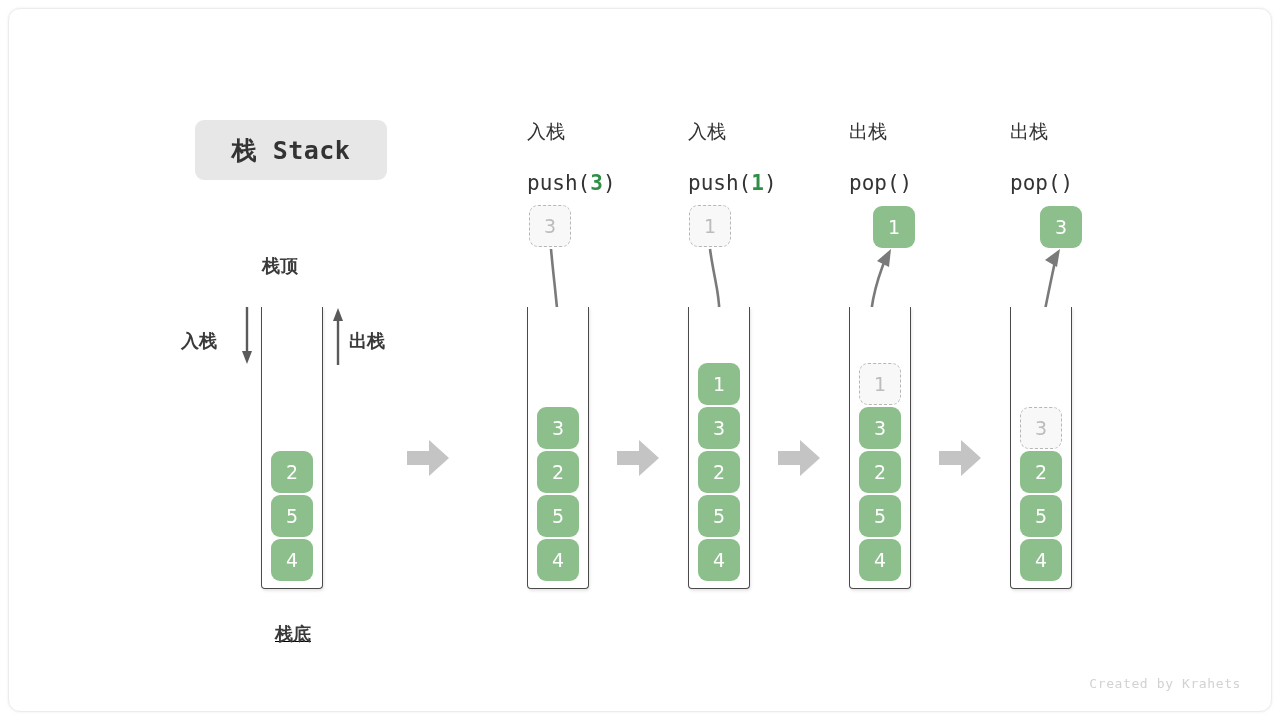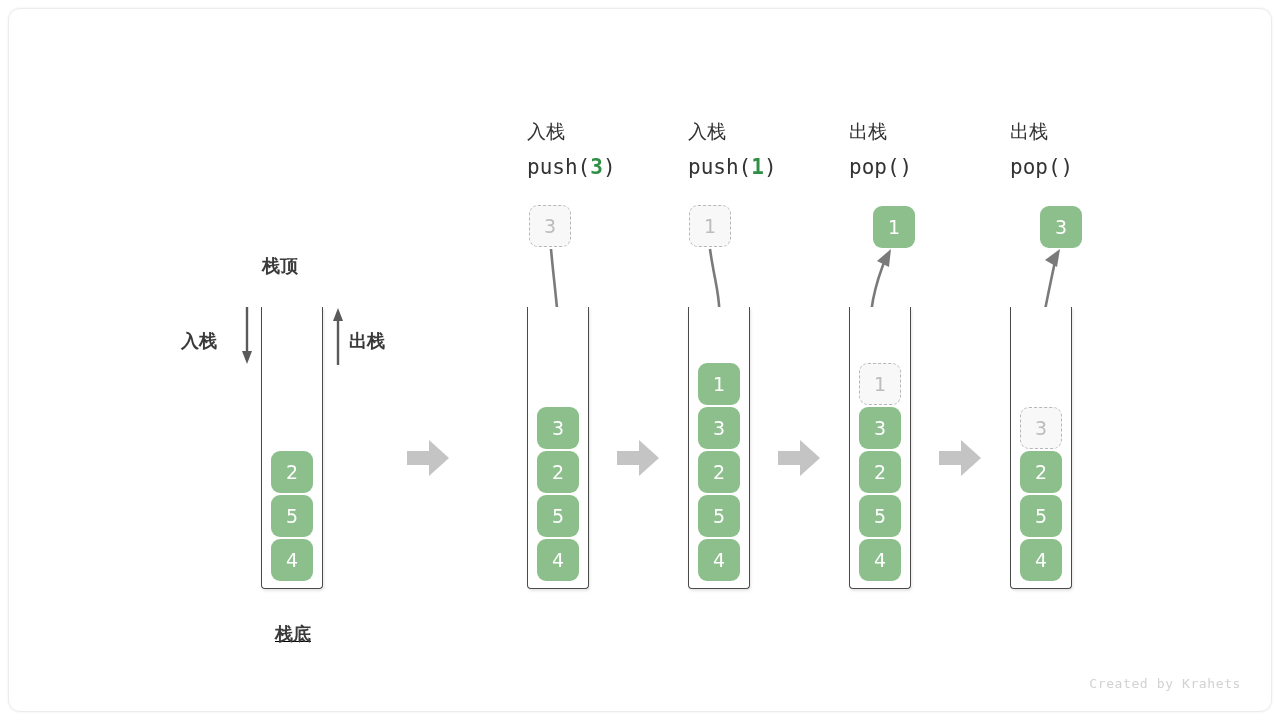--- a/index.html
+++ b/index.html
@@ -84,38 +84,41 @@
   .col-head {
     font-size: 19px; color: #333333; white-space: nowrap;
     line-height: 1.55;
   }
   .col-head .cn {
     font-family: "Liberation Sans", "DejaVu Sans", sans-serif;
     font-size: 19px; color: #333333;
   }
   .col-head .code {
     font-family: "DejaVu Sans Mono", "Liberation Mono", monospace;
-    font-size: 21px; color: #333333; display: block; margin-top: 5px;
+    font-size: 21px; color: #333333; display: block; margin-top: 21px;
   }
   .col-head .code .num { color: #2f8f46; font-weight: bold; }
 
   
   #footer {
     right: 30px; bottom: 20px;
     font-family: "DejaVu Sans Mono", "Liberation Mono", monospace;
     font-size: 13px; color: #d2d2d2; letter-spacing: 0.6px;
   }
 
   svg { display: block; overflow: visible; }
 </style>
 </head>
 <body>
 
 <div id="card">
 
+  <div id="title-badge" class="abs">
+    <span class="txt">栈 Stack</span>
+  </div>
 
   <div class="abs" id="label-top">
     <span class="cn-label">栈顶</span>
   </div>
   <div class="abs" id="label-bottom">
     <span class="cn-label">栈底</span>
   </div>
   <div class="abs" id="label-push-side">
     <span class="cn-label">入栈</span>
   </div>

